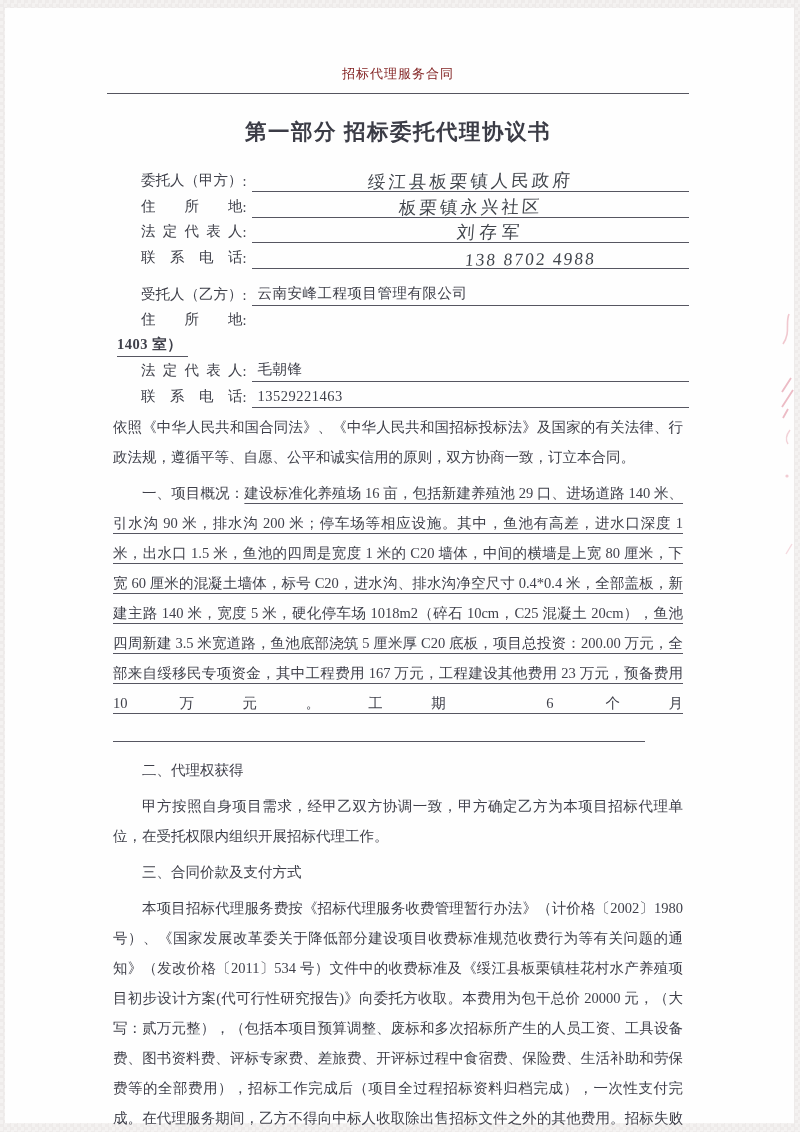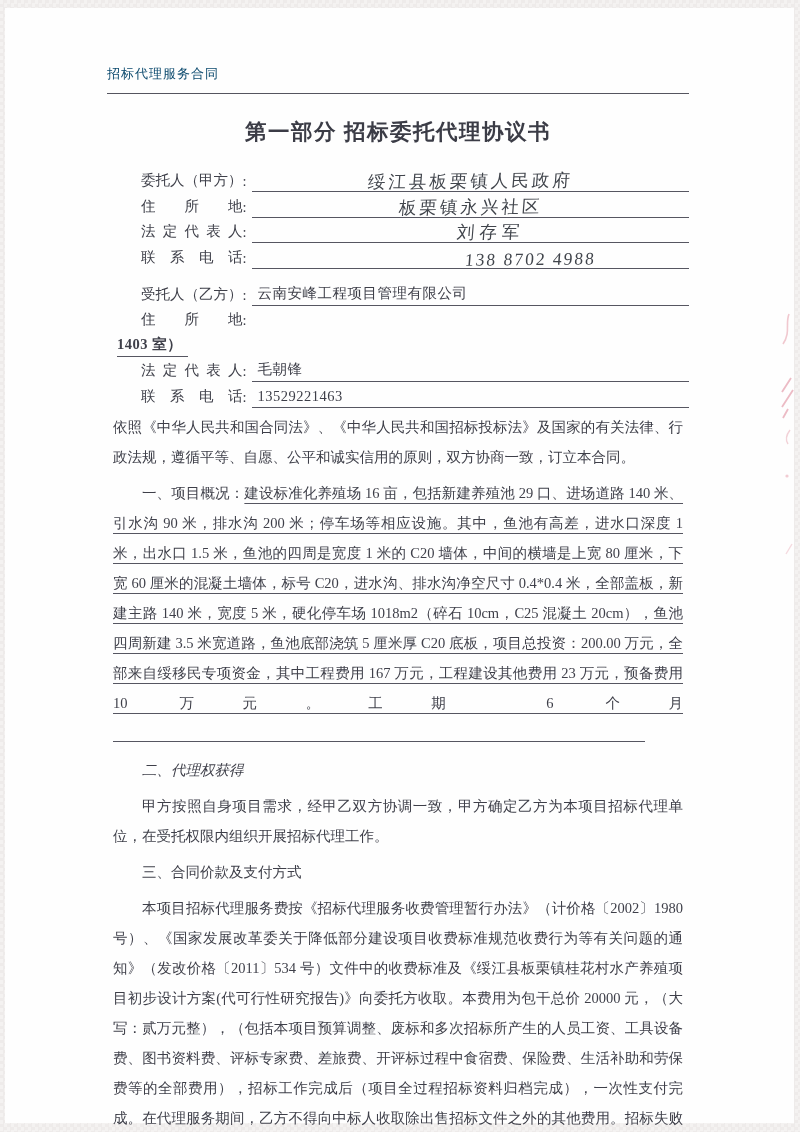--- a/index.html
+++ b/index.html
@@ -23,24 +23,24 @@
     left: 5px; right: 6px; top: 8px; bottom: 9px;
     background: #fefefe;
   }
   .content {
     margin-left: 102px;
     margin-right: 105px;
     padding-top: 58px;
     color: #3f404a;
   }
   .header-title {
-    text-align: left;
+    text-align: center;
     font-size: 13px;
     letter-spacing: 1px;
-    color: #0c4a6e;
+    color: #7f1d1d;
     line-height: 16px;
   }
   .header-rule {
     margin-top: 11px;
     border: none;
     border-top: 1.7px solid #55555f;
   }
   .doc-title {
     margin: 23px 0 16px 0;
     text-align: center;
@@ -100,21 +100,21 @@
   }
   .para {
     margin: 6px;
     font-size: 14.5px;
     line-height: 30px;
     text-align: justify;
     text-indent: 2em;
     color: #3e3f49;
   }
   .para.no-indent { text-indent: 0; margin-top: 4px; }
-  .para.gap-top { margin-top: 7px; font-style: italic; }
+  .para.gap-top { margin-top: 7px; }
   .u {
     text-decoration: underline;
     text-decoration-thickness: 1px;
     text-decoration-color: #565661;
     text-underline-offset: 5px;
   }
   .fill {
     display: inline-block;
     width: calc(100% - 2.6em);
     height: .9em;

